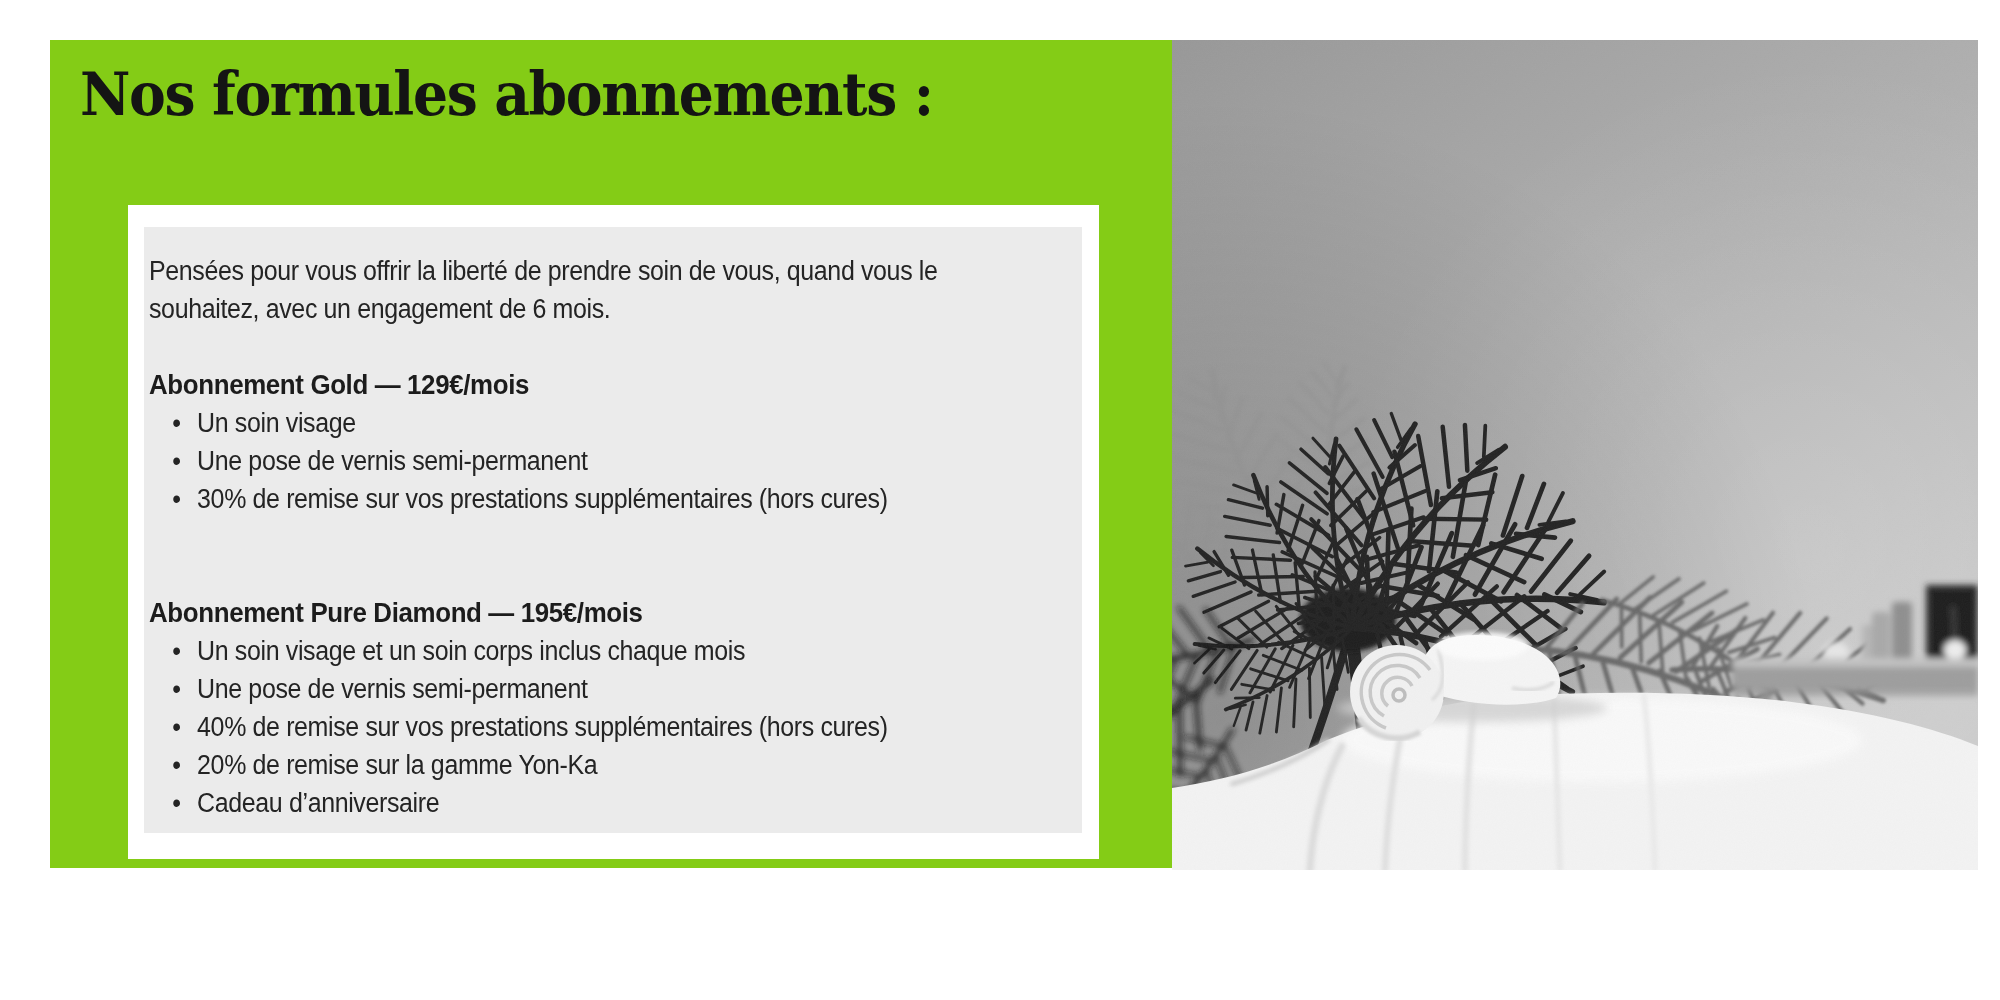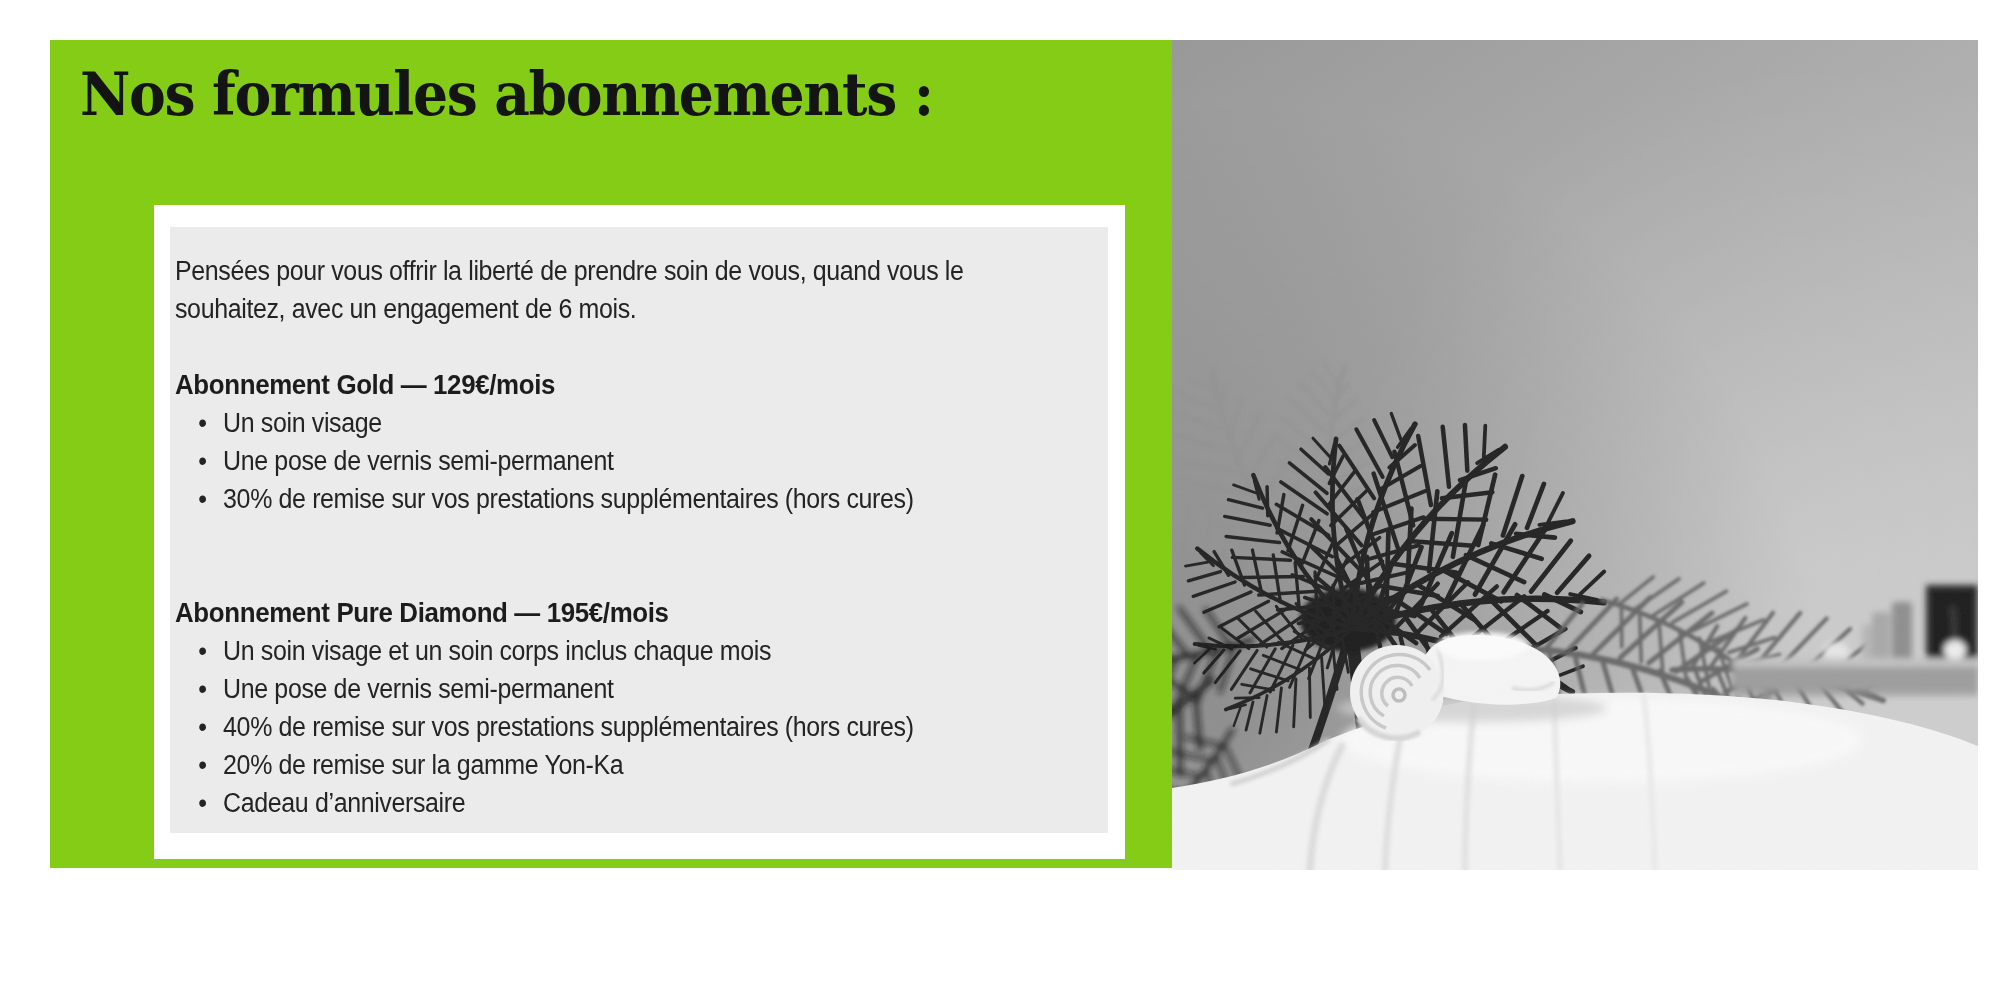--- a/index.html
+++ b/index.html
@@ -16,21 +16,21 @@
   
   .page-title{
     position:absolute;left:30px;top:24px;margin:0;
     font-family:"DejaVu Serif","Liberation Serif",serif;
     font-weight:bold;font-size:60px;line-height:60px;
     color:#141414;letter-spacing:-1.5px;white-space:nowrap;
     transform:scaleX(0.92);transform-origin:left top;
   }
 
   
-  .card{position:absolute;left:104px;top:165px;width:971px;height:654px;background:#ffffff;}
+  .card{position:absolute;left:78px;top:165px;width:971px;height:654px;background:#ffffff;}
   .card-inner{
     position:absolute;left:16px;top:22px;width:938px;height:606px;
     background:#ebebeb;box-sizing:border-box;
     padding:25px 0 0 5px;overflow:hidden;
   }
   .text-scale{
     width:1008px;transform:scaleX(0.925);transform-origin:left top;
     font-size:27px;line-height:38px;color:#242424;letter-spacing:-0.4px;
   }
   .intro{margin:0 0 38px 0;}

